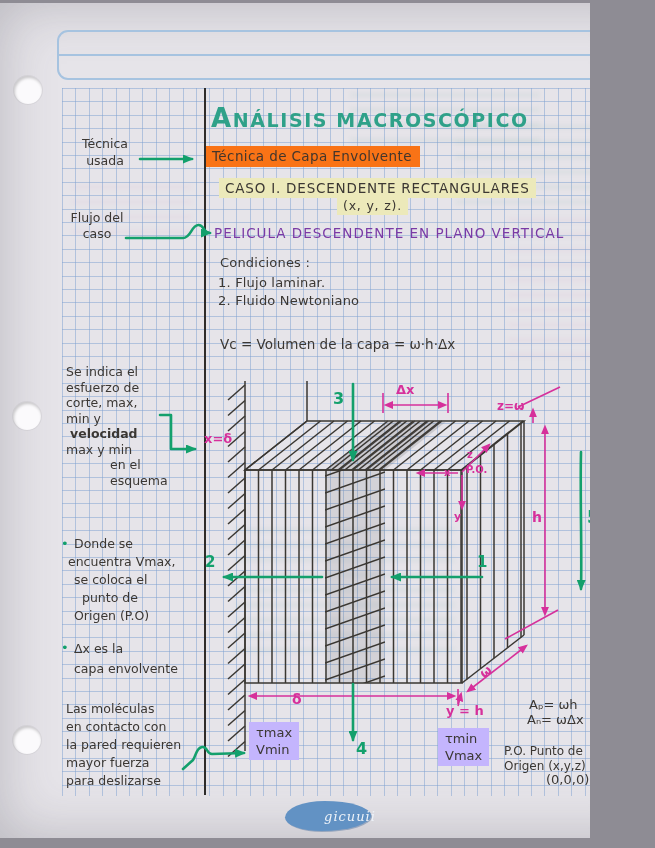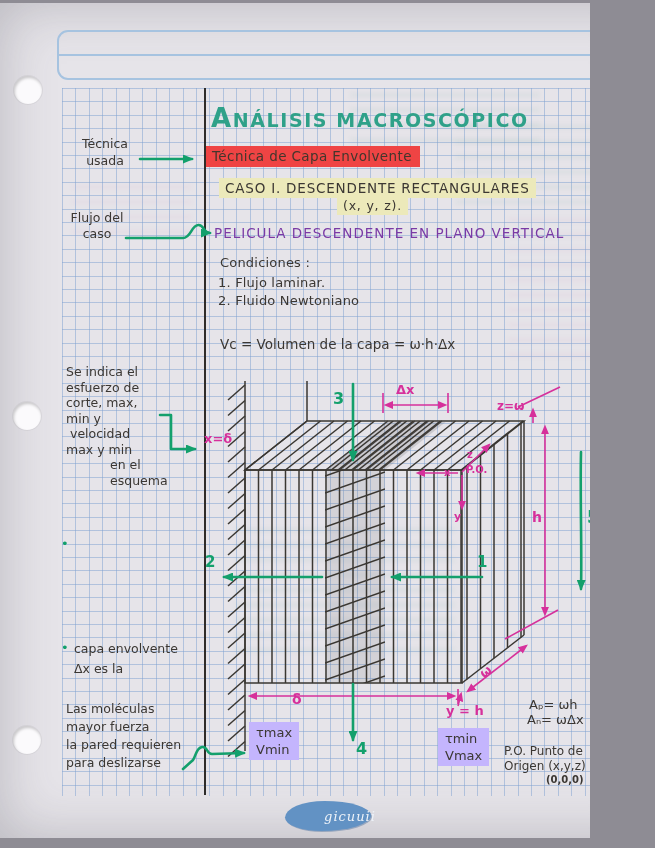--- a/index.html
+++ b/index.html
@@ -18,21 +18,21 @@
   .right-edge{left:641px;top:5px;width:14px;height:831px;background:#f2f1f4;border-left:2px solid #bab8be;z-index:4;}
   .hole{width:28px;height:28px;border-radius:50%;background:#fbfafc;z-index:5;
         box-shadow:inset 1px 2px 3px rgba(0,0,0,.20), 0 0 0 1px rgba(0,0,0,.05);}
   .ghost{z-index:1;filter:blur(2px);opacity:.5;pointer-events:none;
     background:repeating-linear-gradient(to bottom, rgba(88,158,140,.16) 0 4px, transparent 4px 15px);}
   .ghost.pinkish{background:repeating-linear-gradient(to bottom, rgba(200,120,170,.14) 0 4px, transparent 4px 15px);}
   #sketch{position:absolute;left:0;top:0;z-index:2;pointer-events:none;}
   .txt{z-index:3;color:#3b3733;}
   .title{font-size:19px;font-weight:bold;letter-spacing:1.6px;color:#2fa189;}
   .title::first-letter{font-size:26px;}
-  .hl-pink{background:#ef4444;padding:2px 8px 3px 6px;color:#43362c;font-size:13.5px;letter-spacing:.4px;}
+  .hl-pink{background:#f97316;padding:2px 8px 3px 6px;color:#43362c;font-size:13.5px;letter-spacing:.4px;}
   .hl-yel{background:#ece9ba;padding:2px 6px;font-size:13.5px;letter-spacing:.8px;}
   .purple-head{color:#7a3aa5;font-size:13.5px;letter-spacing:1px;}
   .body-line{font-size:13px;letter-spacing:.2px;}
   .note{font-size:12.5px;}
   .center{text-align:center;}
   .greenlab{color:#13a06c;font-weight:bold;z-index:3;}
   .pinklab{color:#d6309b;font-weight:bold;z-index:3;}
   .tau-box{background:#c4b5fd;padding:2px 7px;font-size:13px;line-height:17px;color:#3b3733;z-index:3;}
   .bullet{color:#13a06c;font-size:13px;z-index:3;}
   .logo{left:285px;top:798px;width:86px;height:30px;background:#6292c4;z-index:3;
@@ -232,34 +232,42 @@
   </div>
   <div class="abs txt note center" style="left:50px;top:207px;width:94px;line-height:16px;">
     <div>Flujo del</div>
     <div>caso</div>
   </div>
   <div class="abs txt note" style="left:66px;top:361px;width:112px;line-height:15.5px;">
     <div>Se indica el</div>
     <div>esfuerzo de</div>
     <div>corte, max,</div>
     <div>min y</div>
-    <div style="padding-left:4px;">velocidad</div>
+    <div style="padding-left:4px;font-weight:bold;">velocidad</div>
     <div>max y min</div>
     <div style="padding-left:4px;margin-left:40px;">en el esquema</div>
   </div>
   <div class="abs bullet" style="left:61px;top:533px;">•</div>
+  <div class="abs txt note" style="left:74px;top:532px;width:120px;line-height:18px;">
+    <div>Donde se</div>
+    <div style="margin-left:-6px;">encuentra Vmax,</div>
+    <div>se coloca el</div>
+    <div style="padding-left:8px;">punto de</div>
+    <div>Origen (P.O)</div>
+  </div>
   <div class="abs bullet" style="left:61px;top:637px;">•</div>
   <div class="abs txt note" style="left:74px;top:636px;width:130px;line-height:20px;">
+    <div>Δx es la</div>
     <div>capa envolvente</div>
-    <div>Δx es la</div>
   </div>
   <div class="abs txt note" style="left:66px;top:697px;width:130px;line-height:18px;">
     <div>Las moléculas</div>
+    <div>en contacto con</div>
+    <div>la pared requieren</div>
     <div>mayor fuerza</div>
-    <div>la pared requieren</div>
     <div>para deslizarse</div>
   </div>
 
   <div class="abs pinklab" style="left:396px;top:379px;font-size:13px;">Δx</div>
   <div class="abs pinklab" style="left:497px;top:396px;font-size:12px;">z=ω</div>
   <div class="abs pinklab" style="left:204px;top:428px;font-size:13px;">x=δ</div>
   <div class="abs pinklab" style="left:466px;top:461px;font-size:10px;">P.O.</div>
   <div class="abs pinklab" style="left:444px;top:464px;font-size:10px;">x</div>
   <div class="abs pinklab" style="left:467px;top:446px;font-size:10px;">z</div>
   <div class="abs pinklab" style="left:454px;top:507px;font-size:11px;">y</div>
@@ -279,21 +287,21 @@
   <div class="abs tau-box" style="left:438px;top:725px;">
     <div>τmin</div>
     <div>Vmax</div>
   </div>
 
   <div class="abs txt" style="left:529px;top:694px;font-size:13px;">Aₚ= ωh</div>
   <div class="abs txt" style="left:527px;top:709px;font-size:13px;">Aₙ= ωΔx</div>
   <div class="abs txt" style="left:504px;top:741px;font-size:12px;line-height:14.5px;">
     <div>P.O. Punto de</div>
     <div>Origen (x,y,z)</div>
-    <div style="padding-left:42px;font-size:10px;font-weight:bold;">(0,0,0)</div>
+    <div style="padding-left:42px;font-size:13px;">(0,0,0)</div>
   </div>
 
   <div class="abs logo">
     <span>gicuuii</span>
   </div>
 
 </div>
 </div>
 
 </body></html>

